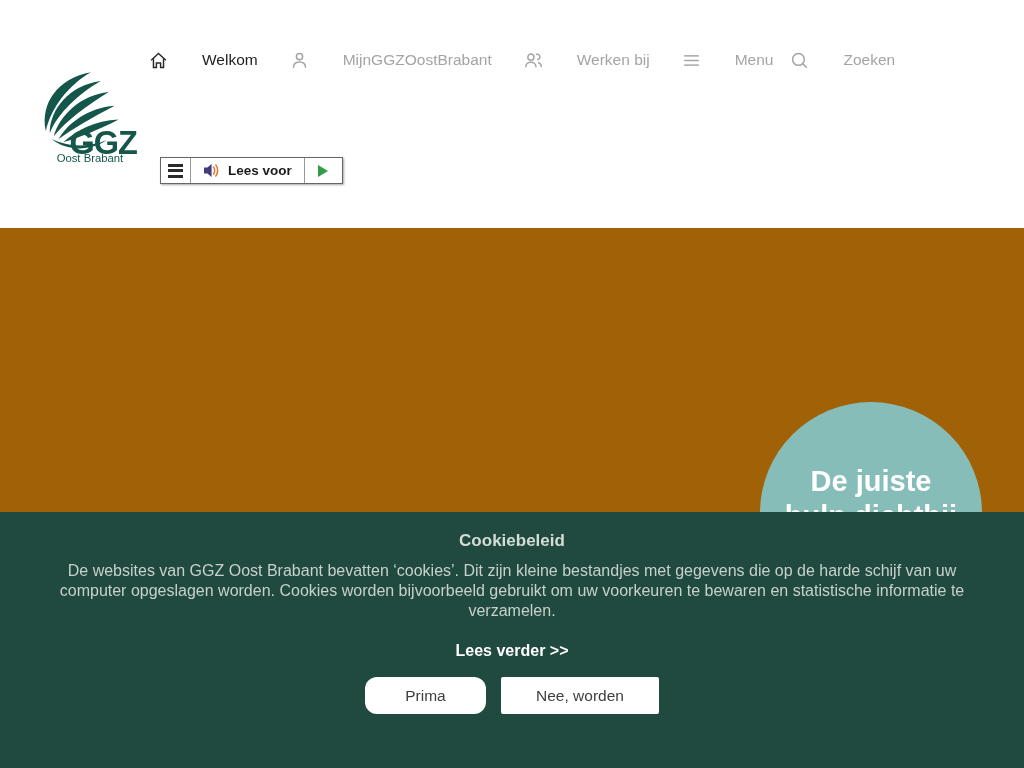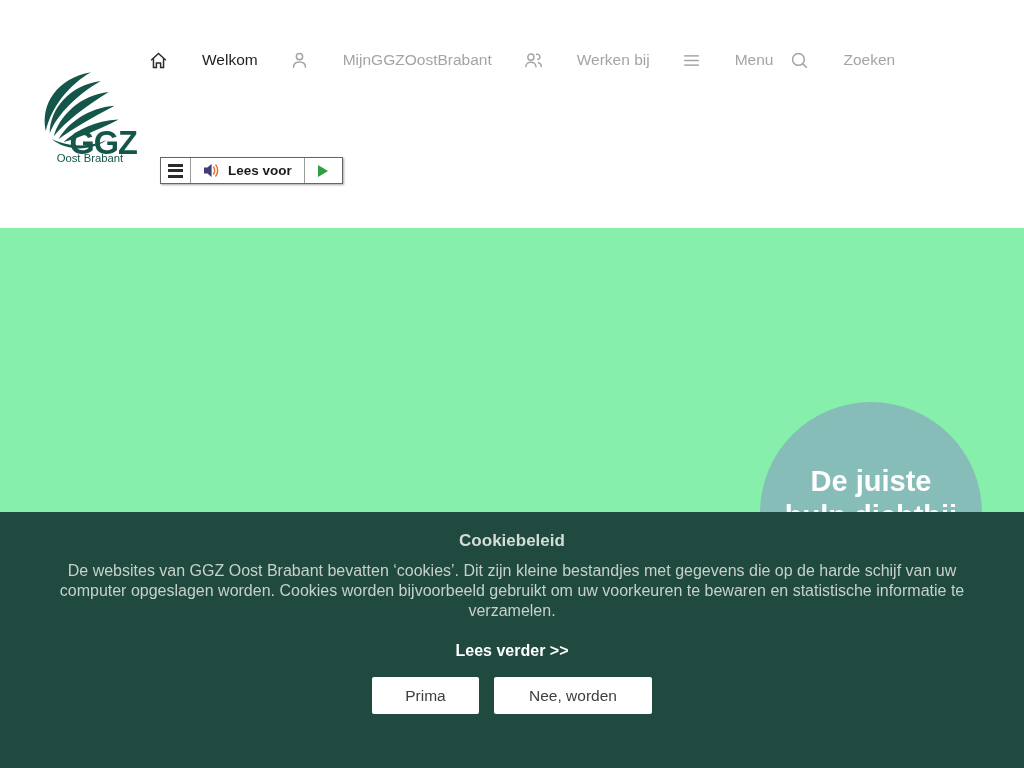--- a/index.html
+++ b/index.html
@@ -109,21 +109,21 @@
     cursor: pointer;
     background: #fff;
   }
 
   
   .hero {
     position: absolute;
     top: 228px; left: 0;
     width: 1024px;
     height: 540px;
-    background: #86efac;
+    background: #a16207;
   }
   .hero-circle {
     position: absolute;
     left: 760px; top: 174px; 
     width: 222px; height: 222px;
     border-radius: 50%;
     background: #86bdb9;
     z-index: 1;
     text-align: center;
   }
@@ -176,21 +176,21 @@
   .cookie-btn {
     height: 37px;
     background: #ffffff;
     color: #3e3e3e;
     font-family: "Liberation Sans", sans-serif;
     font-size: 15.5px;
     border: none;
     border-radius: 2px;
     cursor: pointer;
   }
-  .cookie-btn.accept { width: 107px; }
+  .cookie-btn.accept { width: 121px; border-radius: 12px; }
   .cookie-btn.decline { width: 158px; }
 </style>
 </head>
 <body>
 
 <div class="page">
 
   <header class="header">
 
     <div class="logo">

